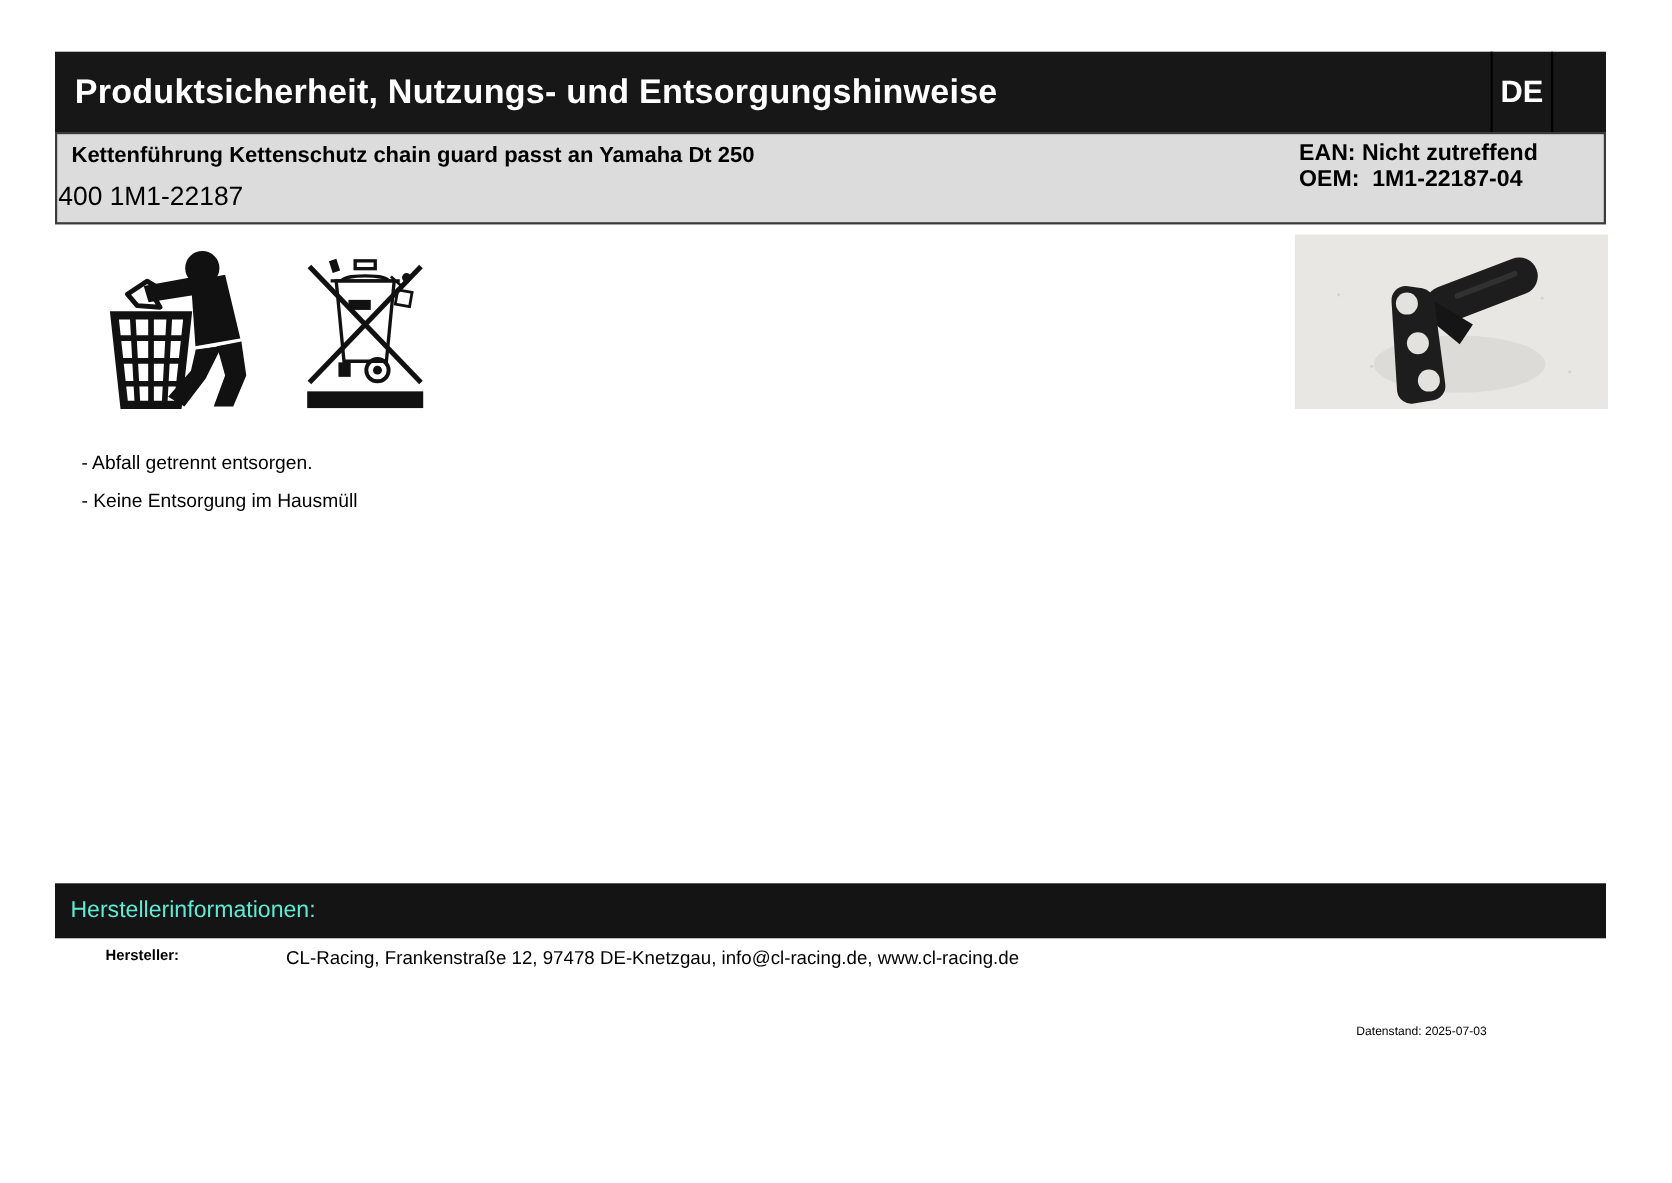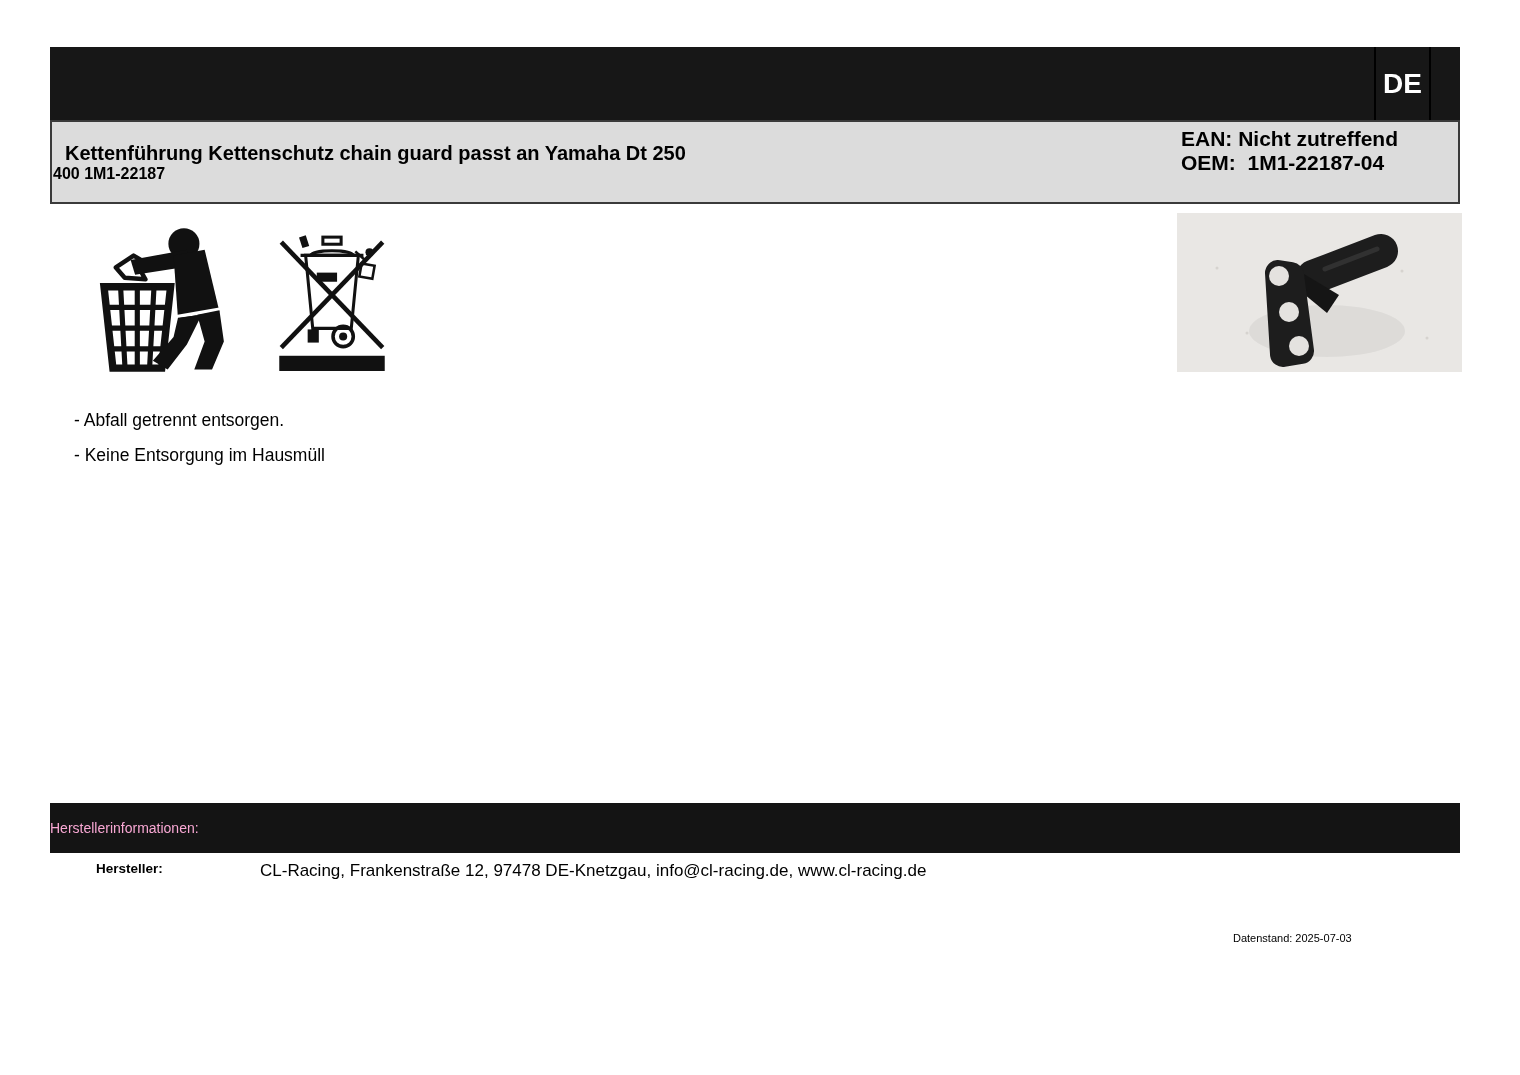--- a/index.html
+++ b/index.html
@@ -14,62 +14,63 @@
   
   #header-bar { left: 50px; top: 47px; width: 1410px; height: 73px; background: #171717; }
   #header-title {
     left: 18px; top: 0; height: 73px; display: flex; align-items: center;
     color: #fff; font-size: 31px; font-weight: bold; letter-spacing: 0.2px; white-space: nowrap;
   }
   #de-cell {
     left: 1305px; top: 0; width: 53px; height: 73px;
     border-left: 2px solid #000; border-right: 2px solid #000;
     display: flex; align-items: center; justify-content: center;
-    color: #fff; font-size: 28px; font-weight: bold; margin-left: 19px;
+    color: #fff; font-size: 28px; font-weight: bold;
   }
 
   
   #subtitle-bar {
     left: 50px; top: 120px; width: 1410px; height: 84px;
     background: #dcdcdc; border: 2px solid #3a3a3a; box-sizing: border-box;
   }
-  #product-title-1 { left: 13px; top: 20px; font-size: 20px; font-weight: bold; white-space: nowrap; }
-  #product-title-2 { left: 1px; top: 43px; font-size: 16px; font-weight: bold; white-space: nowrap; }
+  #product-title-1 { left: 13px; top: 8px; font-size: 20px; font-weight: bold; white-space: nowrap; }
+  #product-title-2 { left: 1px; top: 43px; font-size: 24px; font-weight: normal; white-space: nowrap; }
   #ean-block { left: 1129px; top: 5px; font-size: 21px; font-weight: bold; line-height: 24px; }
   #ean-block div { white-space: pre; }
 
   
   #tidyman { left: 88px; top: 226px; width: 180px; height: 148px; }
   #weee { left: 276px; top: 228px; width: 112px; height: 144px; }
 
   
   #product-photo { left: 1177px; top: 213px; width: 285px; height: 159px; }
 
   
   #disposal-notes { left: 57px; top: 410px; font-size: 17.5px; }
   #disposal-notes div { margin-bottom: 14px; white-space: pre; margin-left: 17px; }
 
   
   #manufacturer-bar {
     left: 50px; top: 803px; width: 1410px; height: 50px; background: #141414;
     display: flex; align-items: center;
   }
-  #manufacturer-bar-title { color: #f9a8d4; font-size: 14px; white-space: nowrap; }
+  #manufacturer-bar-title { color: #5eead4; font-size: 21px; padding-left: 14px; white-space: nowrap; }
   #hersteller-label { left: 96px; top: 861px; font-size: 13.5px; font-weight: bold; white-space: nowrap; }
   #hersteller-value { left: 260px; top: 861px; font-size: 17px; white-space: nowrap; }
 
   
   #datenstand { left: 1233px; top: 932px; font-size: 11px; white-space: nowrap; }
 </style>
 </head>
 <body>
 
 <div id="page">
 
   <div class="abs" id="header-bar">
+    <div class="abs" id="header-title">Produktsicherheit, Nutzungs- und Entsorgungshinweise</div>
     <div class="abs" id="de-cell">DE</div>
   </div>
 
   <div class="abs" id="subtitle-bar">
     <div class="abs" id="product-title-1">Kettenführung Kettenschutz chain guard passt an Yamaha Dt 250</div>
     <div class="abs" id="product-title-2">400 1M1-22187</div>
     <div class="abs" id="ean-block">
       <div>EAN: Nicht zutreffend</div>
       <div>OEM:  1M1-22187-04</div>
     </div>

